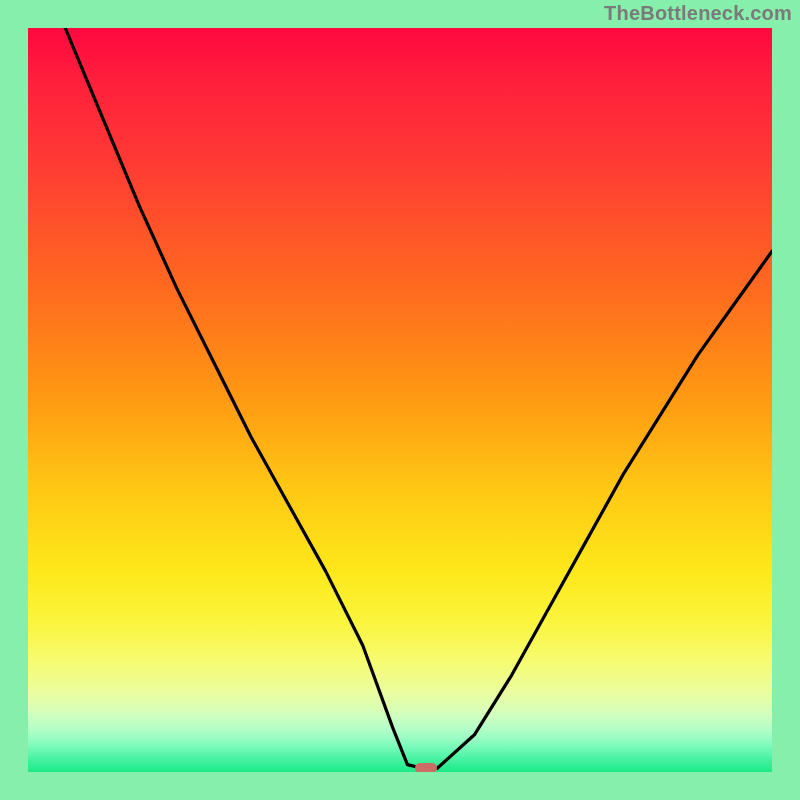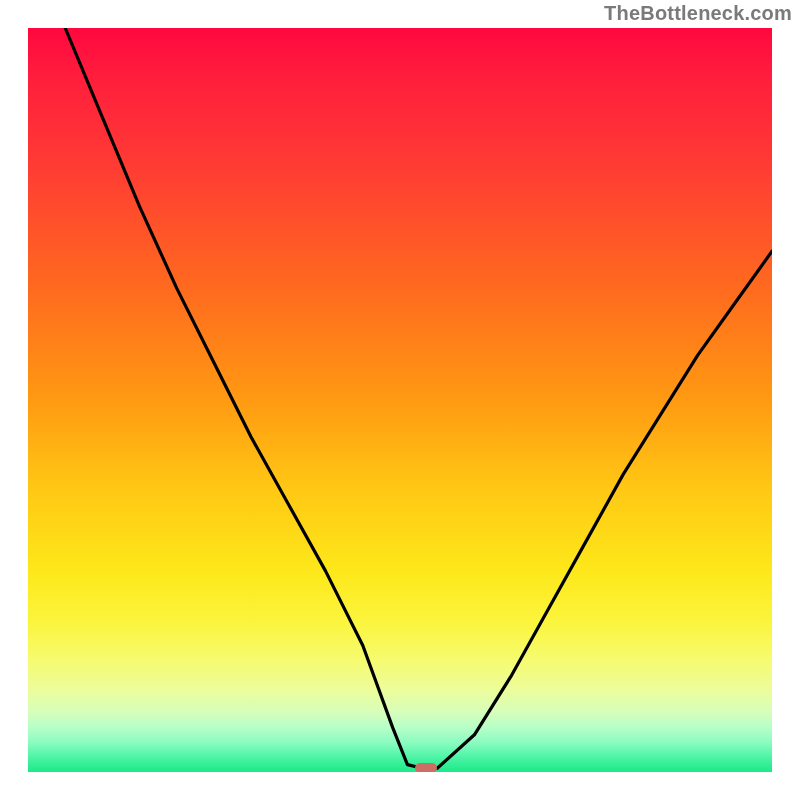--- a/index.html
+++ b/index.html
@@ -8,21 +8,21 @@
     width: 800px;
     height: 800px;
     background: #000;
     font-family: Arial, Helvetica, sans-serif;
     overflow: hidden;
   }
   .frame {
     position: relative;
     width: 800px;
     height: 800px;
-    background: #ffffff;
+    background: #86efac;
   }
   .watermark {
     position: absolute;
     top: 2px;
     right: 8px;
     color: #7a7a7a;
     font-size: 20px;
     font-weight: 600;
     letter-spacing: 0.2px;
     z-index: 20;

